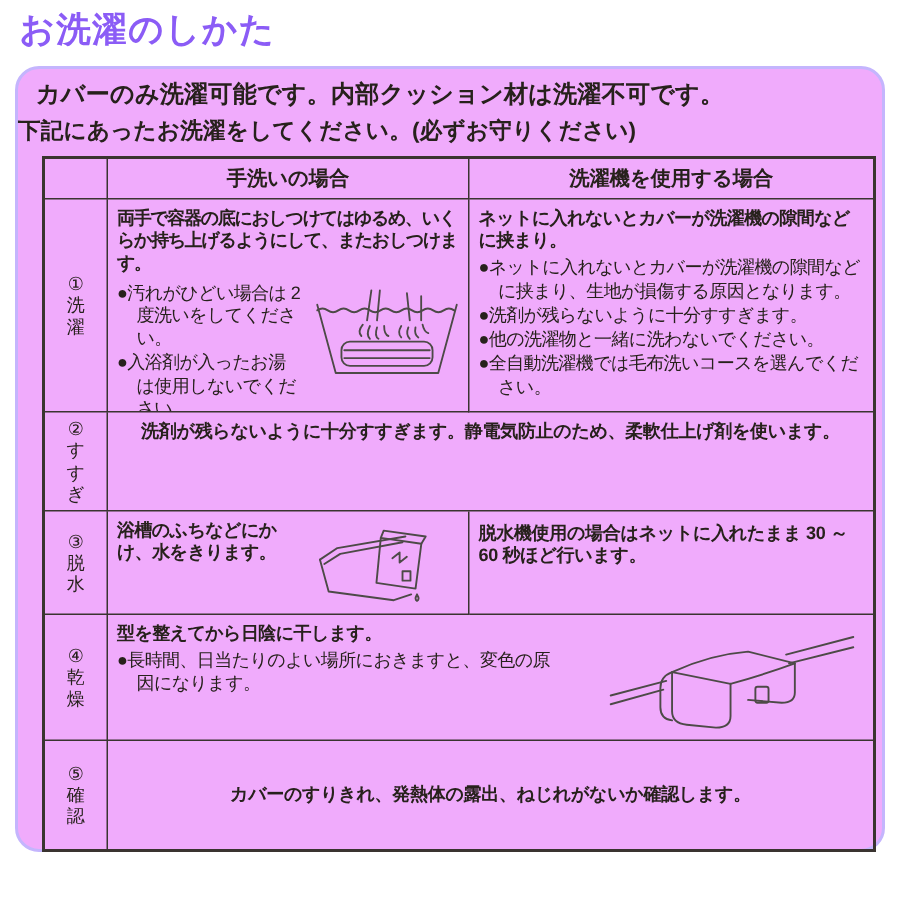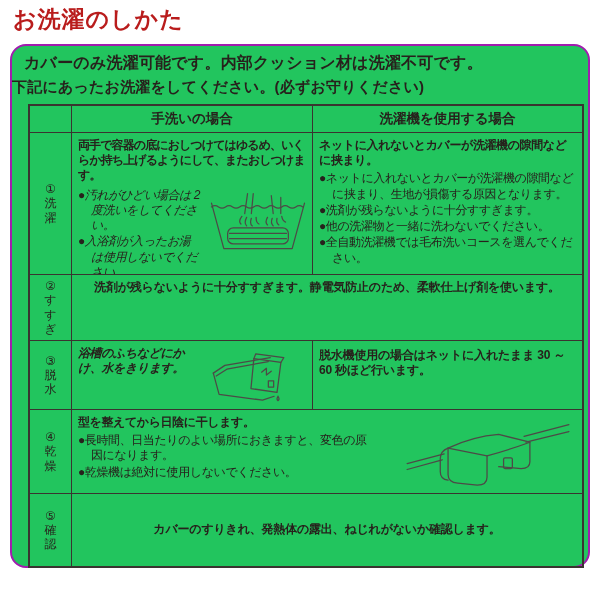--- a/index.html
+++ b/index.html
@@ -3,25 +3,25 @@
 <meta charset="utf-8">
 <style>
   html,body{margin:0;padding:0;}
   body{
     width:600px;height:600px;background:#ffffff;position:relative;
     font-family:"Liberation Sans","DejaVu Sans",sans-serif;
     color:#27211c; -webkit-font-smoothing:antialiased;
   }
   .page-title{
     position:absolute;left:13px;top:4px;
-    font-size:23px;font-weight:bold;letter-spacing:1px;color:#b91c1c;
+    font-size:23px;font-weight:bold;letter-spacing:1px;color:#8b5cf6;
   }
   .notice-box{
     position:absolute;left:10px;top:44px;width:576px;height:520px;
-    border:2px solid #a21caf;border-radius:16px;background:#22c55e;
+    border:2px solid #c4b5fd;border-radius:16px;background:#f0abfc;
     box-sizing:content-box;
   }
   .notice-line1{font-size:16px;font-weight:bold;margin:7px 0 0 12px;letter-spacing:0.2px;}
   .notice-line2{font-size:15px;font-weight:bold;margin:4px 0 0 0;letter-spacing:0.2px;}
 
   .wash-table{
     margin:7px 0 12px 16px;width:552px;
     border:2px solid #3a3430;
     display:grid;
     grid-template-columns:42px 241px 1fr;
@@ -43,21 +43,21 @@
     display:flex;align-items:center;justify-content:center;padding:2px 0;
   }
   .step-label{
     width:16px;text-align:center;word-break:break-all;line-break:anywhere;
     font-size:12px;line-height:1.18;letter-spacing:0;
   }
   .lead{font-weight:bold;letter-spacing:-0.9px;}
   .lead2{font-weight:bold;letter-spacing:-0.4px;}
   ul.bullets{list-style:none;margin:3px 0 0 0;padding:0;}
   ul.bullets li{padding-left:13px;text-indent:-13px;margin-top:1px;}
-  .flexrow{display:flex;font-style:italic;}
+  .flexrow{display:flex;}
   .bul-col{flex:0 0 124px;}
   .art{flex:1;display:flex;align-items:flex-start;justify-content:center;}
   svg.lineart{stroke:#4d4a47;fill:none;stroke-width:1.3;stroke-linecap:round;stroke-linejoin:round;}
   .vcenter{display:flex;justify-content:center;}
   .bold-line{font-weight:bold;letter-spacing:-0.2px;}
   .row4-flex{display:flex;align-items:flex-start;}
   .row4-text{flex:0 0 292px;}
   .row4-art{margin-left:auto;margin-right:4px;margin-top:-2px;}
   .row5{display:flex;align-items:center;font-weight:bold;letter-spacing:-0.2px;}
   .spin-text{flex:0 0 116px;font-weight:bold;letter-spacing:-0.4px;}
@@ -145,21 +145,20 @@
 
     <div class="cell step-cell">
       <div class="step-label">④乾燥</div>
     </div>
     <div class="cell span2 last-col">
       <div class="row4-flex">
         <div class="row4-text">
           <div class="lead2">型を整えてから日陰に干します。</div>
           <ul class="bullets">
             <li>●長時間、日当たりのよい場所におきますと、変色の原因になります。</li>
-            <li>●乾燥機は絶対に使用しないでください。</li>
           </ul>
         </div>
         <div class="row4-art">
           <svg class="lineart" width="168" height="76" viewBox="0 0 170 78">
             <path d="M2,52 L40,42 M2,58 L38,48"></path>
             <path d="M122,24 L168,12 M124,30 L168,19"></path>
             <path d="M44,36 Q70,24 96,22 L128,30 Q106,38 84,44 Z"></path>
             <path d="M44,36 Q36,39 36,47 L36,60 Q36,68 44,69"></path>
             <path d="M84,44 L84,66 Q84,74 74,74 L54,72 Q44,71 44,63 L44,36"></path>
             <path d="M128,30 L128,50 Q128,57 119,57 L96,55"></path>

